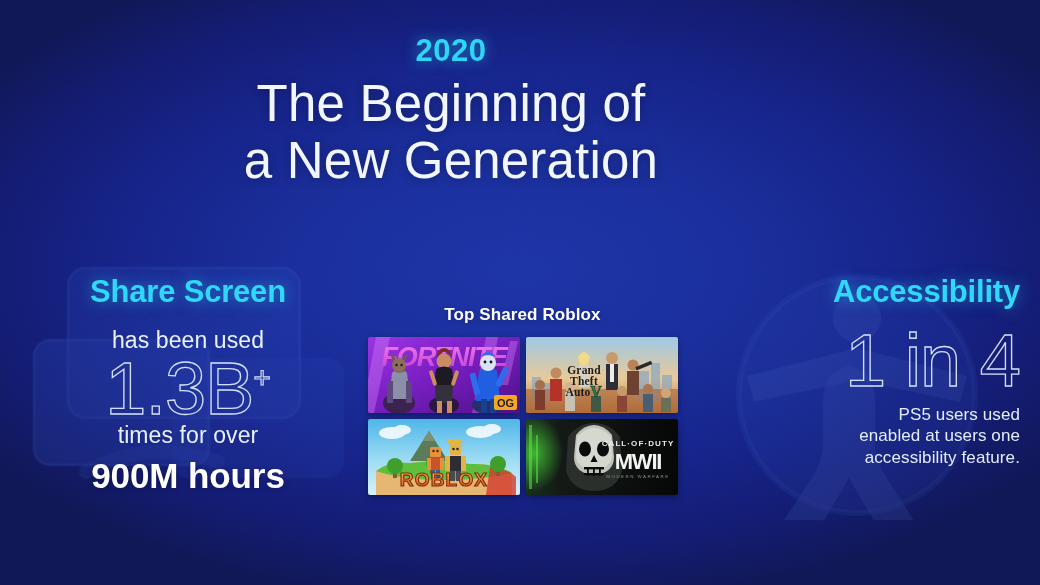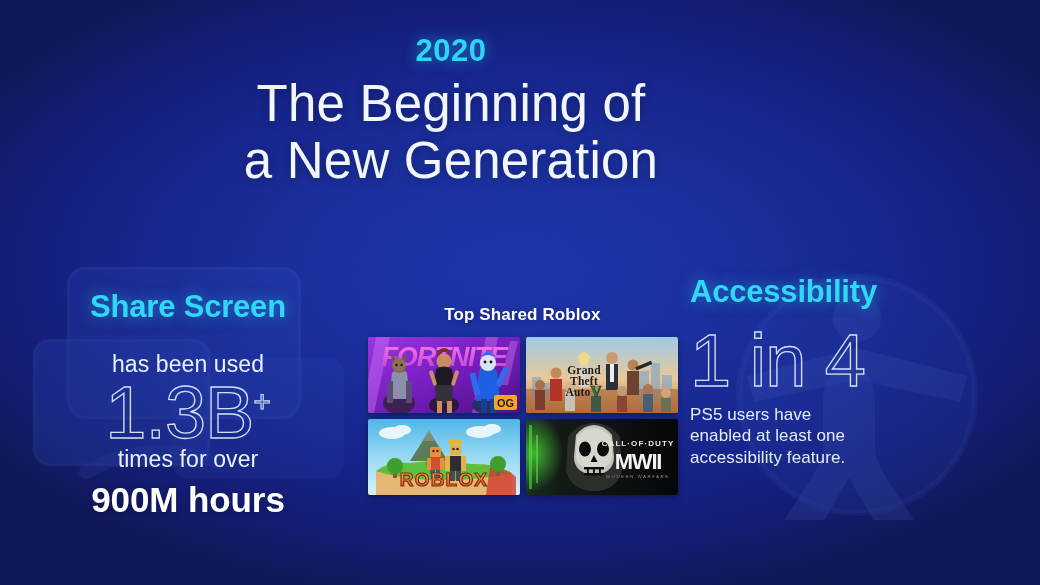--- a/index.html
+++ b/index.html
@@ -46,21 +46,21 @@
     font-weight:300;
     color:#f2f6ff;
     line-height:1.12;
     letter-spacing:.2px;
     text-shadow:0 1px 10px rgba(0,0,0,.30);
   }
 
   
   .panel { position:absolute; z-index:5; }
 
-  #panel-share      { left:18px;  top:271px; width:340px; height:270px; }
+  #panel-share      { left:18px;  top:256px; width:340px; height:270px; }
   #panel-games      { left:360px; top:305px; width:325px; height:220px; }
   #panel-access     { left:690px; top:262px; width:330px; height:260px; }
 
   
   .watermark {
     position:absolute;
     z-index:1;
     pointer-events:none;
   }
   #wm-share  { left:24px;  top:262px;  width:330px; height:250px; opacity:.30; }
@@ -101,27 +101,27 @@
   }
   .panel-strong {
     font-size:35px; font-weight:bold;
     color:#ffffff;
     letter-spacing:-.1px;
     line-height:1.2;
     text-shadow:0 1px 6px rgba(0,0,0,.25);
   }
 
   #share-title { margin-top:18px; }
-  #share-line1 { margin-top:26px; }
+  #share-line1 { margin-top:17px; }
   #share-number{ margin-top:-2px; }
   #share-line2 { margin-top:-4px; }
   #share-line3 { margin-top:5px; }
 
   
-  #panel-access { text-align:left; }
+  #panel-access { text-align:right; }
   #access-title  { margin-top:12px; }
   #access-number { margin-top:14px; }
   .panel-small {
     font-size:17px; font-weight:300;
     color:#e4edfb;
     line-height:1.28;
     letter-spacing:.1px;
   }
   #access-desc { margin-top:6px; }
 
@@ -460,19 +460,19 @@
         </svg>
       </div>
 
     </div>
   </div>
 
   <div id="panel-access" class="panel">
     <div id="access-title" class="panel-title">Accessibility</div>
     <div id="access-number" class="bignum-outline">1 in 4</div>
     <div id="access-desc">
-      <div class="panel-small">PS5 users have</div>
-      <div class="panel-small">enabled at least one</div>
+      <div class="panel-small">PS5 users used</div>
+      <div class="panel-small">enabled at users one</div>
       <div class="panel-small">accessibility feature.</div>
     </div>
   </div>
 
 </div>
 
 </body></html>

